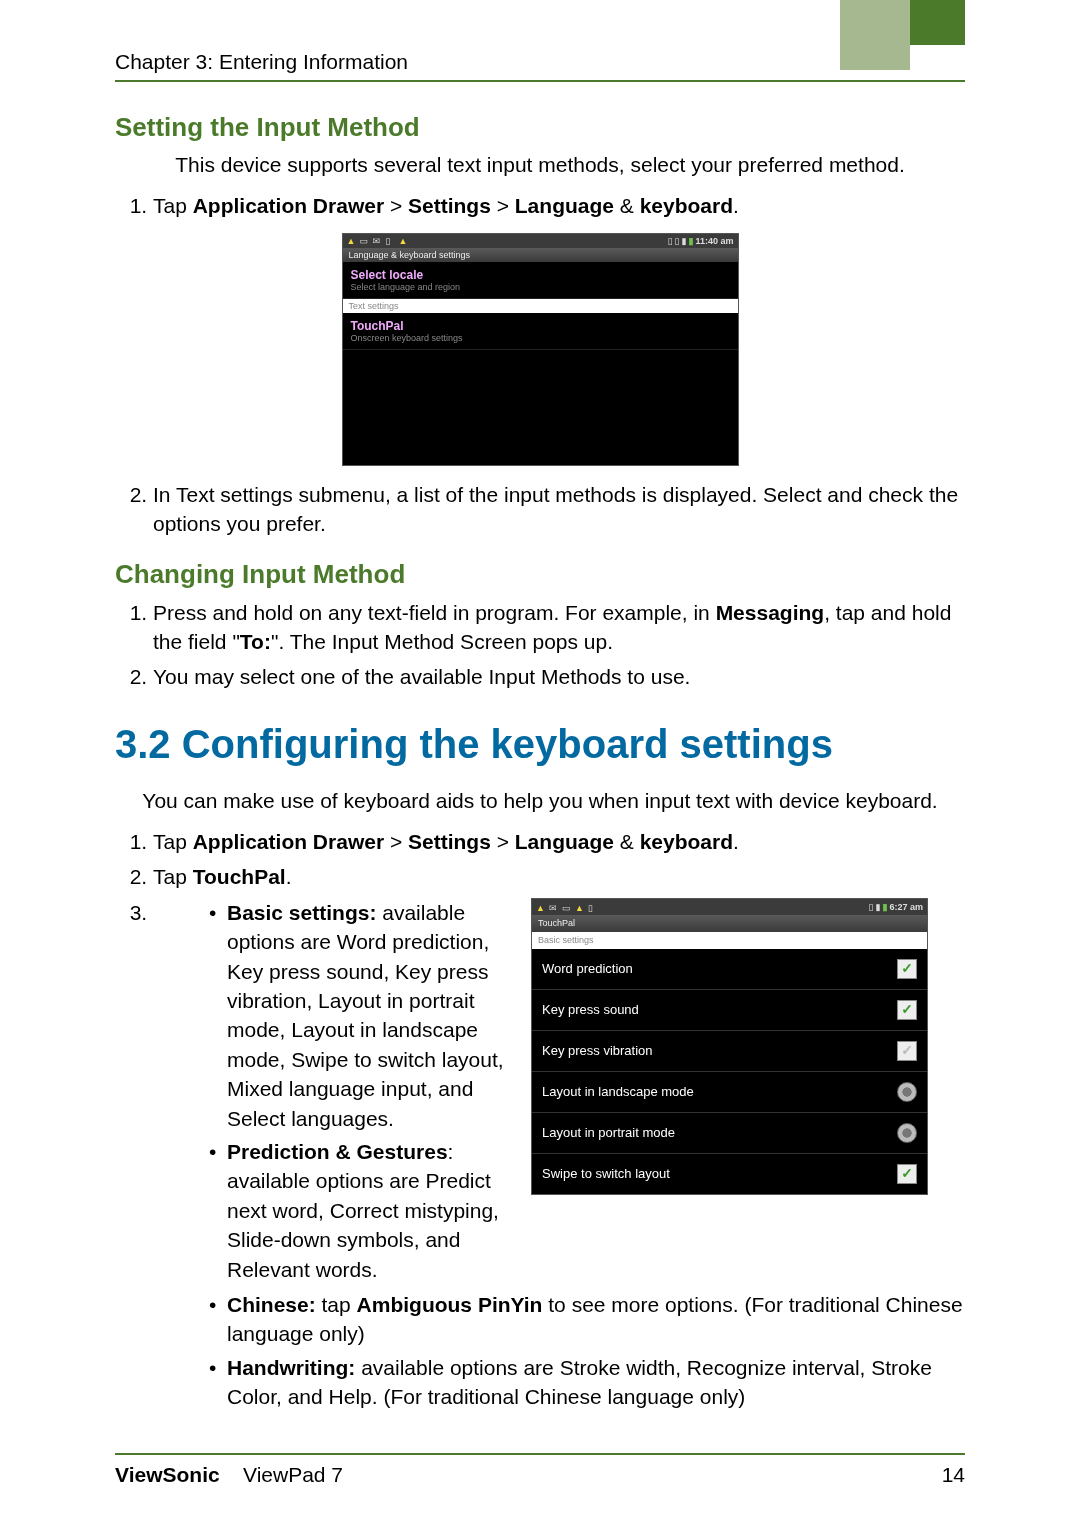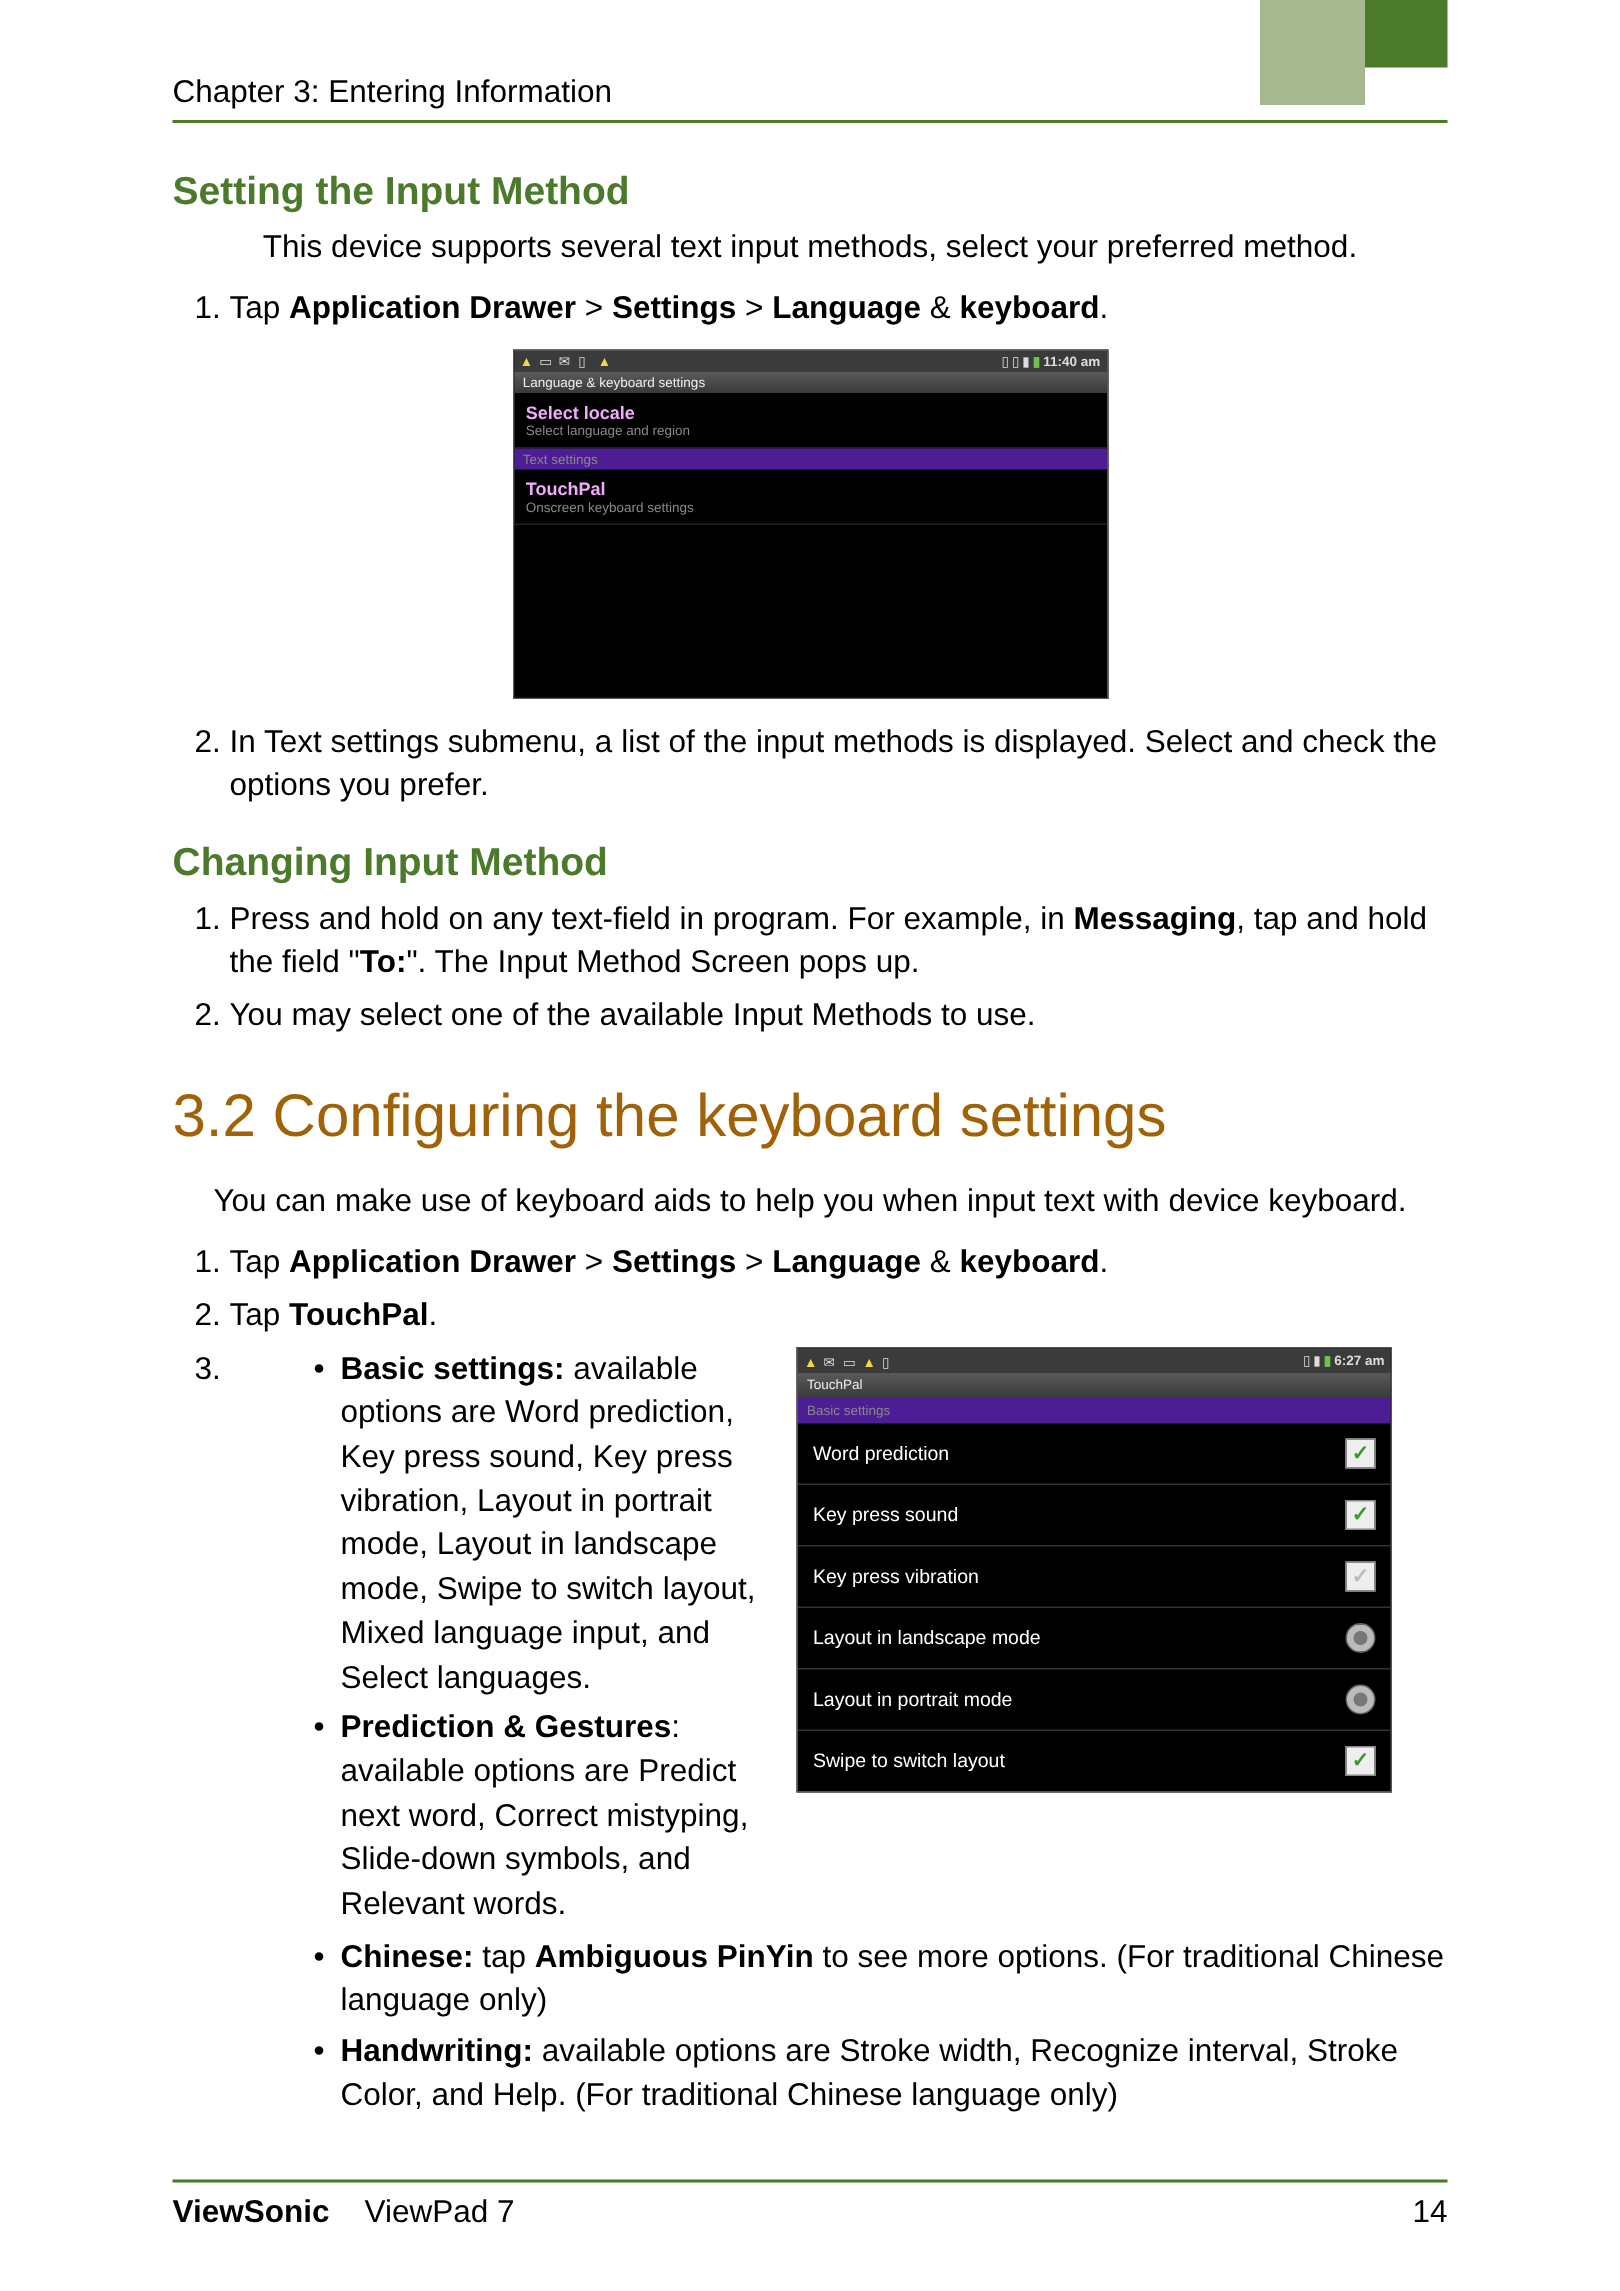--- a/index.html
+++ b/index.html
@@ -41,23 +41,23 @@
     padding-bottom: 6px;
     margin-bottom: 30px;
   }
   h3.green {
     color: #4a7a2a;
     font-size: 26px;
     font-weight: bold;
     margin: 20px 0 8px 0;
   }
   h2.big-green {
-    color: #a16207;
+    color: #0369a1;
     font-size: 40px;
-    font-weight: normal;
+    font-weight: bold;
     margin: 30px 0 20px 0;
   }
   p.body {
     font-size: 21px;
     margin: 6px 0 12px 0;
     line-height: 1.35;
     text-align: center;
   }
   ol.steps {
     font-size: 21px;
@@ -90,21 +90,21 @@
   .grn { color:#6fc24a; font-weight:bold; }
   .hdr-bar {
     background: linear-gradient(#5a5a5a,#3a3a3a);
     padding: 2px 6px;
     font-size: 9px;
     color: #eee;
   }
   .row { padding: 6px 8px; border-bottom:1px solid #222; }
   .row .t { color:#f0abfc; font-size:12px; font-weight:700; }
   .row .s { color:#888; font-size:9px; }
-  .sect-label { background:#4c1d95; color:#888; font-size:9px; padding:2px 6px; }
+  .sect-label { background:#ffffff; color:#888; font-size:9px; padding:2px 6px; }
   .spacer { height:115px; background:#000; }
 
   .flex-wrap { display:flex; gap:22px; align-items:flex-start; margin-top:4px; }
   .bullets { font-size:21px; line-height:1.4; flex:0 0 300px; padding-left: 56px; }
   .bullets .bi { display:flex; margin-bottom:4px; }
   .bullets .dot { width:18px; flex-shrink:0; }
   .bullets-wide { font-size:21px; line-height:1.4; padding-left:56px; margin-top:2px; }
   .bullets-wide .bi { display:flex; margin-bottom:4px; }
   .bullets-wide .dot { width:18px; flex-shrink:0; }
 

